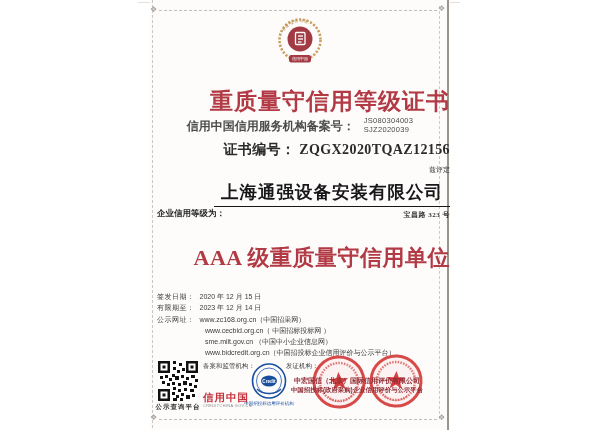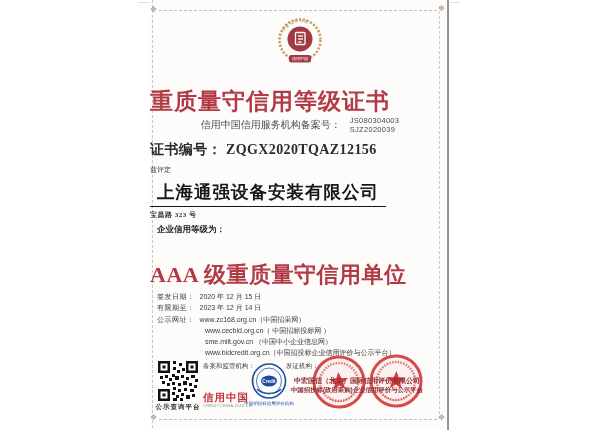--- a/index.html
+++ b/index.html
@@ -12,47 +12,47 @@
   .cert { position:absolute; left:150px; top:0; width:300px; height:430px; background:#fdfcfb; }
   .edge-left   { position:absolute; left:2px; top:0; width:1px; height:430px;
                  background:repeating-linear-gradient(#c9c7c4 0 3px, transparent 3px 5px); }
   .edge-right-dot { position:absolute; left:289px; top:6px; width:1px; height:414px;
                  background:repeating-linear-gradient(#cfccc8 0 3px, transparent 3px 5px); }
   .edge-right-solid { position:absolute; left:297px; top:0; width:2px; height:430px; background:#9a948e; }
   .frame-top, .frame-bottom { position:absolute; left:9px; width:278px; border-top:1px dashed #c3c0bb; }
   .frame-top { top:10px; } .frame-bottom { top:419px; }
   .orn { position:absolute; font-size:8px; color:#a8a39c; line-height:8px; }
 
-  .center { position:absolute; left:0; width:300px; text-align:left; }
+  .center { position:absolute; left:0; width:300px; text-align:right; }
 
   
   .emblem { position:absolute; left:127px; top:16px; width:46px; height:56px; }
 
   .title { top:86px; font-size:23px; font-weight:bold; color:#b23a45; letter-spacing:1px;
            font-family:"Liberation Sans", sans-serif; white-space:nowrap; }
 
   .registry { position:absolute; left:0; top:117px; width:300px; display:flex;
               justify-content:center; gap:9px; }
-  .registry .lbl { font-size:10px; color:#4a4a4a; padding-top:1px; }
+  .registry .lbl { font-size:12px; color:#4a4a4a; padding-top:1px;font-weight:bold; }
   .registry .nums { display:flex; flex-direction:column; align-items:flex-start; }
   .registry .nums span { font-size:7.5px; color:#4a4a4a; line-height:8.5px; letter-spacing:0.3px;text-align:center; }
 
   .certno { top:141px; font-size:14px; font-weight:bold; color:#2b2b2b;
             font-family:"Liberation Serif", serif; letter-spacing:0.4px; }
   .hereby { top:165px; font-size:7px; color:#3a3a3a; font-family:"Liberation Serif", serif; }
 
   .company-wrap { top:180px; }
   .company { display:inline-block; font-size:17.5px; font-weight:bold; color:#17171a;
              font-family:"Liberation Serif", serif; letter-spacing:1px;
              border-bottom:1.5px solid #17171a; padding:0 7px 2px; }
   .address { top:210px; font-size:7px; font-weight:bold; color:#2e2e2e;
              font-family:"Liberation Serif", serif; letter-spacing:0.5px; }
 
-  .grade-label { position:absolute; left:7px; top:224px; font-size:8.5px; font-weight:bold; color:#232323; }
-  .grade { top:260px; font-size:22px; font-weight:bold; color:#b23a45;
+  .grade-label { position:absolute; left:7px; top:208px; font-size:8.5px; font-weight:bold; color:#232323; }
+  .grade { top:243px; font-size:22px; font-weight:bold; color:#b23a45;
            font-family:"Liberation Serif", serif; letter-spacing:0.5px; white-space:nowrap; }
 
   .meta { position:absolute; left:7px; top:291px; font-size:7px; color:#3c3c3c; }
   .meta .row { display:flex; line-height:11.3px; white-space:nowrap; }
   .meta .row .l { letter-spacing:0.5px; margin-right:5px; }
   .meta .indent { padding-left:48px; }
 
   
   .qr { position:absolute; left:8px; top:361px; width:40px; height:40px; }
   .qr-caption { position:absolute; left:2px; top:403px; width:52px; text-align:center;

